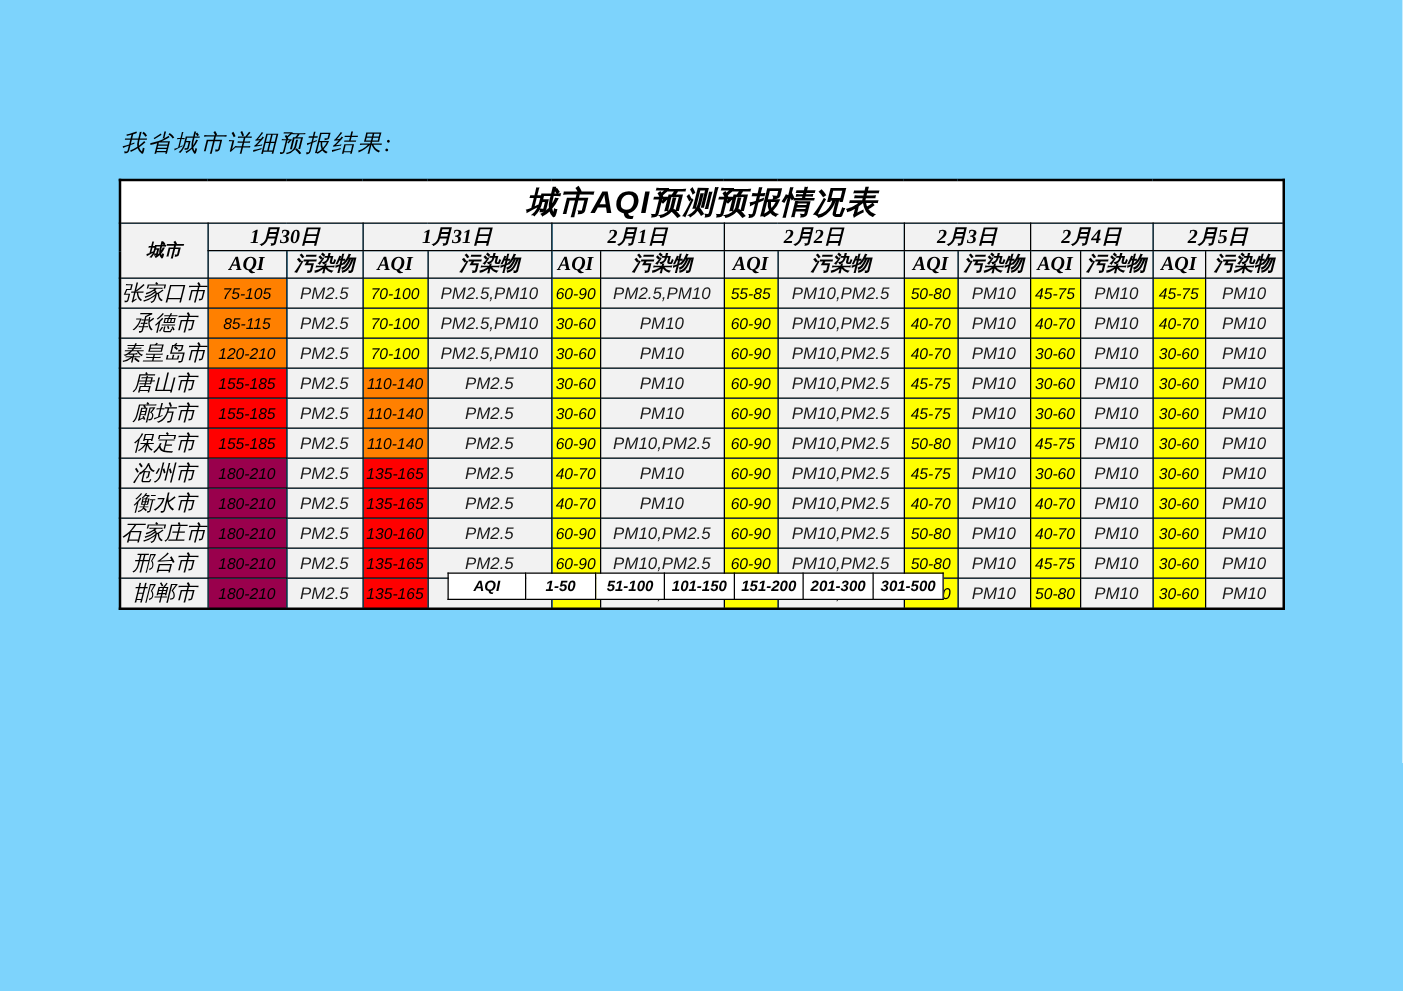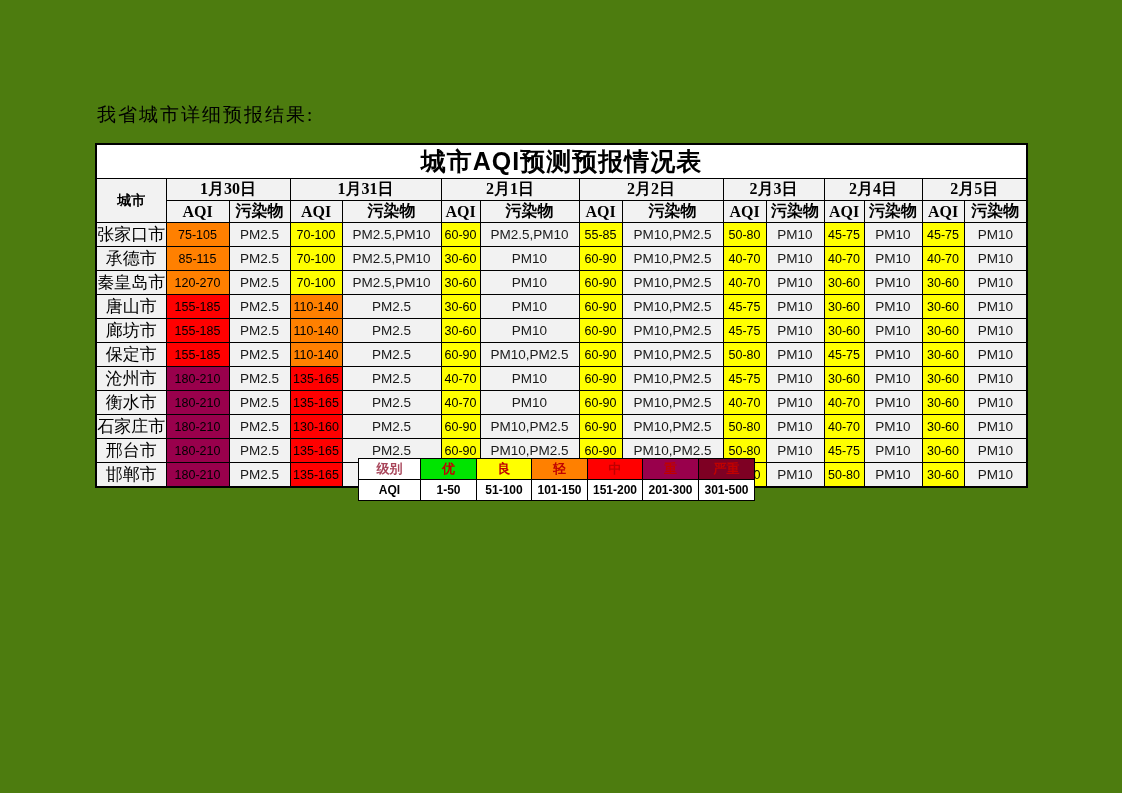--- a/index.html
+++ b/index.html
@@ -2,22 +2,23 @@
 <html><head>
 <meta charset="utf-8">
 <style>
   * { margin: 0; padding: 0; box-sizing: border-box; }
   html, body { background: #ffffff; }
   body { font-family: "Liberation Sans", sans-serif; }
   #page {
     position: relative;
     width: 1122px;
     height: 793px;
-    background: #4d7c0f;
+    background: #7dd3fc;
     overflow: hidden;
+    font-style: italic;
   }
   #intro-text {
     position: absolute;
     left: 97px;
     top: 102px;
     font-family: "Liberation Serif", serif;
     font-size: 19px;
     letter-spacing: 2px;
     color: #000000;
     white-space: nowrap;
@@ -210,21 +211,21 @@
           <td class="pol-cell">PM10,PM2.5</td>
           <td class="aqi-cell" style="background: rgb(255, 255, 0);">40-70</td>
           <td class="pol-cell">PM10</td>
           <td class="aqi-cell" style="background: rgb(255, 255, 0);">40-70</td>
           <td class="pol-cell">PM10</td>
           <td class="aqi-cell" style="background: rgb(255, 255, 0);">40-70</td>
           <td class="pol-cell">PM10</td>
         </tr>
         <tr>
           <td class="city-cell">秦皇岛市</td>
-          <td class="aqi-cell" style="background: rgb(255, 128, 0);">120-270</td>
+          <td class="aqi-cell" style="background: rgb(255, 128, 0);">120-210</td>
           <td class="pol-cell">PM2.5</td>
           <td class="aqi-cell" style="background: rgb(255, 255, 0);">70-100</td>
           <td class="pol-cell">PM2.5,PM10</td>
           <td class="aqi-cell" style="background: rgb(255, 255, 0);">30-60</td>
           <td class="pol-cell">PM10</td>
           <td class="aqi-cell" style="background: rgb(255, 255, 0);">60-90</td>
           <td class="pol-cell">PM10,PM2.5</td>
           <td class="aqi-cell" style="background: rgb(255, 255, 0);">40-70</td>
           <td class="pol-cell">PM10</td>
           <td class="aqi-cell" style="background: rgb(255, 255, 0);">30-60</td>
@@ -375,29 +376,20 @@
     <colgroup>
       <col style="width:62px">
         <col style="width:56px">
         <col style="width:55px">
       <col style="width:56px">
         <col style="width:55px">
         <col style="width:56px">
       <col style="width:56px">
     </colgroup>
     <tbody>
-      <tr id="legend-level-row">
-        <td class="lg-label">级别</td>
-      <td class="lg-level" style="background: rgb(0, 228, 0);">优</td>
-          <td class="lg-level" style="background: rgb(255, 255, 0);">良</td>
-          <td class="lg-level" style="background: rgb(255, 128, 0);">轻</td>
-          <td class="lg-level" style="background: rgb(255, 0, 0);">中</td>
-          <td class="lg-level" style="background: rgb(153, 0, 76);">重</td>
-          <td class="lg-level" style="background: rgb(126, 0, 35);">严重</td>
-        </tr>
       <tr id="legend-range-row">
         <td class="lg-aqi-label">AQI</td>
       <td class="lg-range">1-50</td>
           <td class="lg-range">51-100</td>
           <td class="lg-range">101-150</td>
           <td class="lg-range">151-200</td>
           <td class="lg-range">201-300</td>
           <td class="lg-range">301-500</td>
         </tr>
     </tbody>

